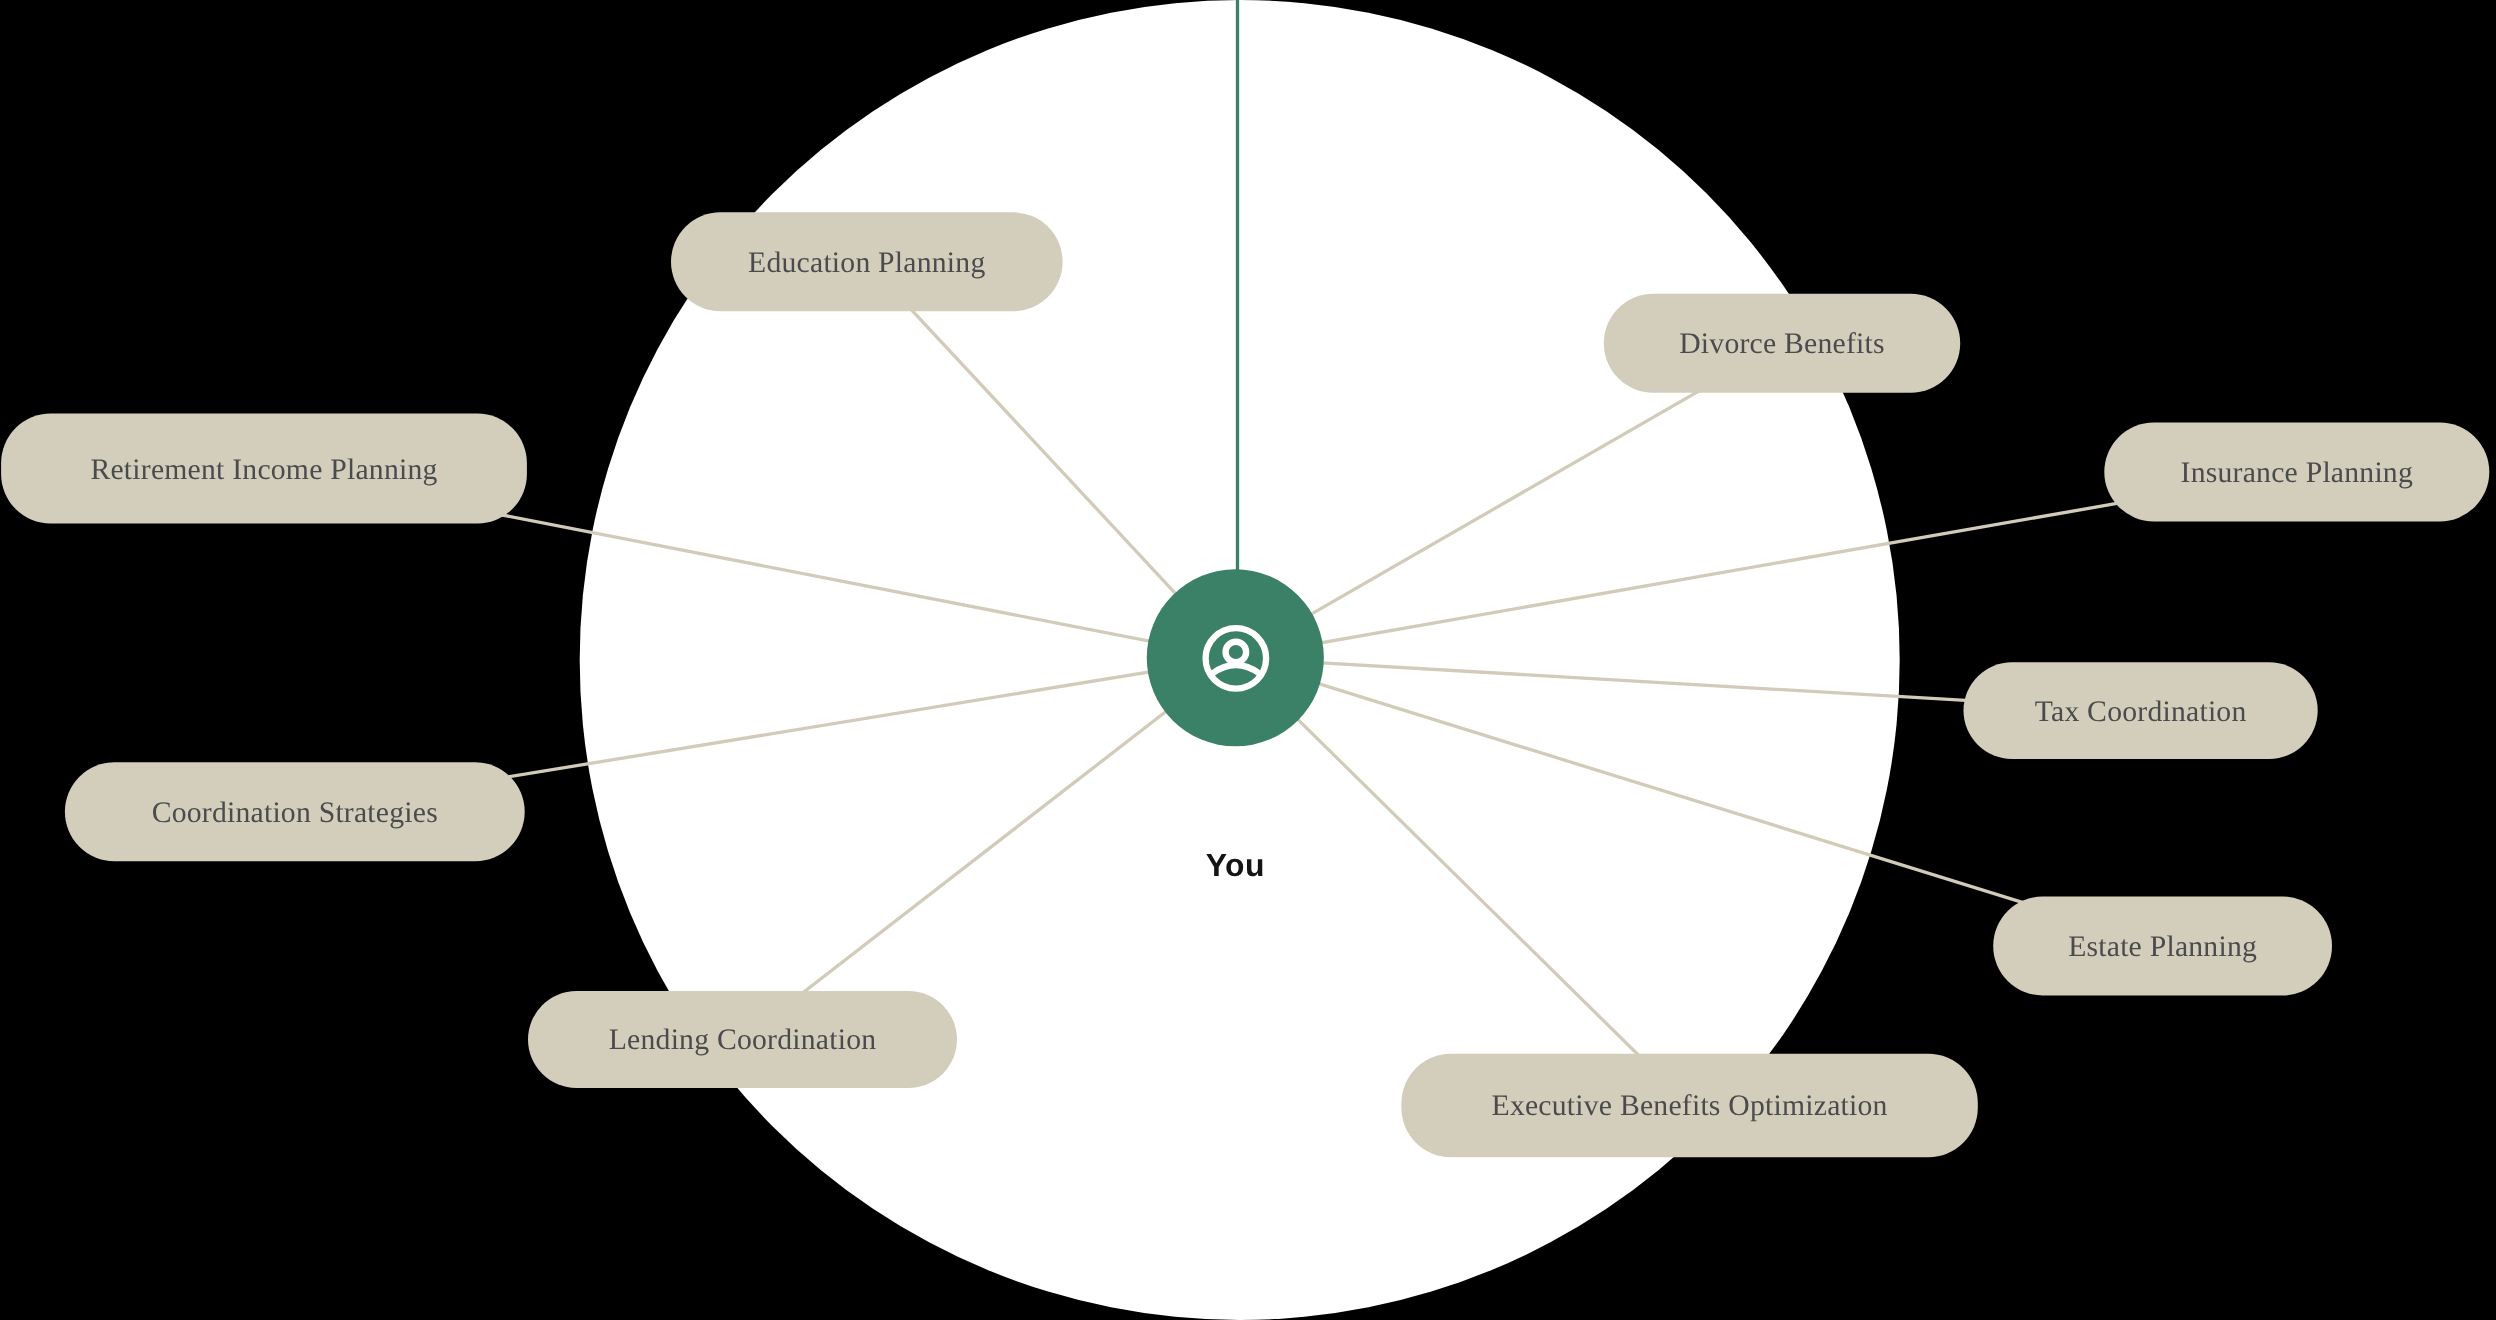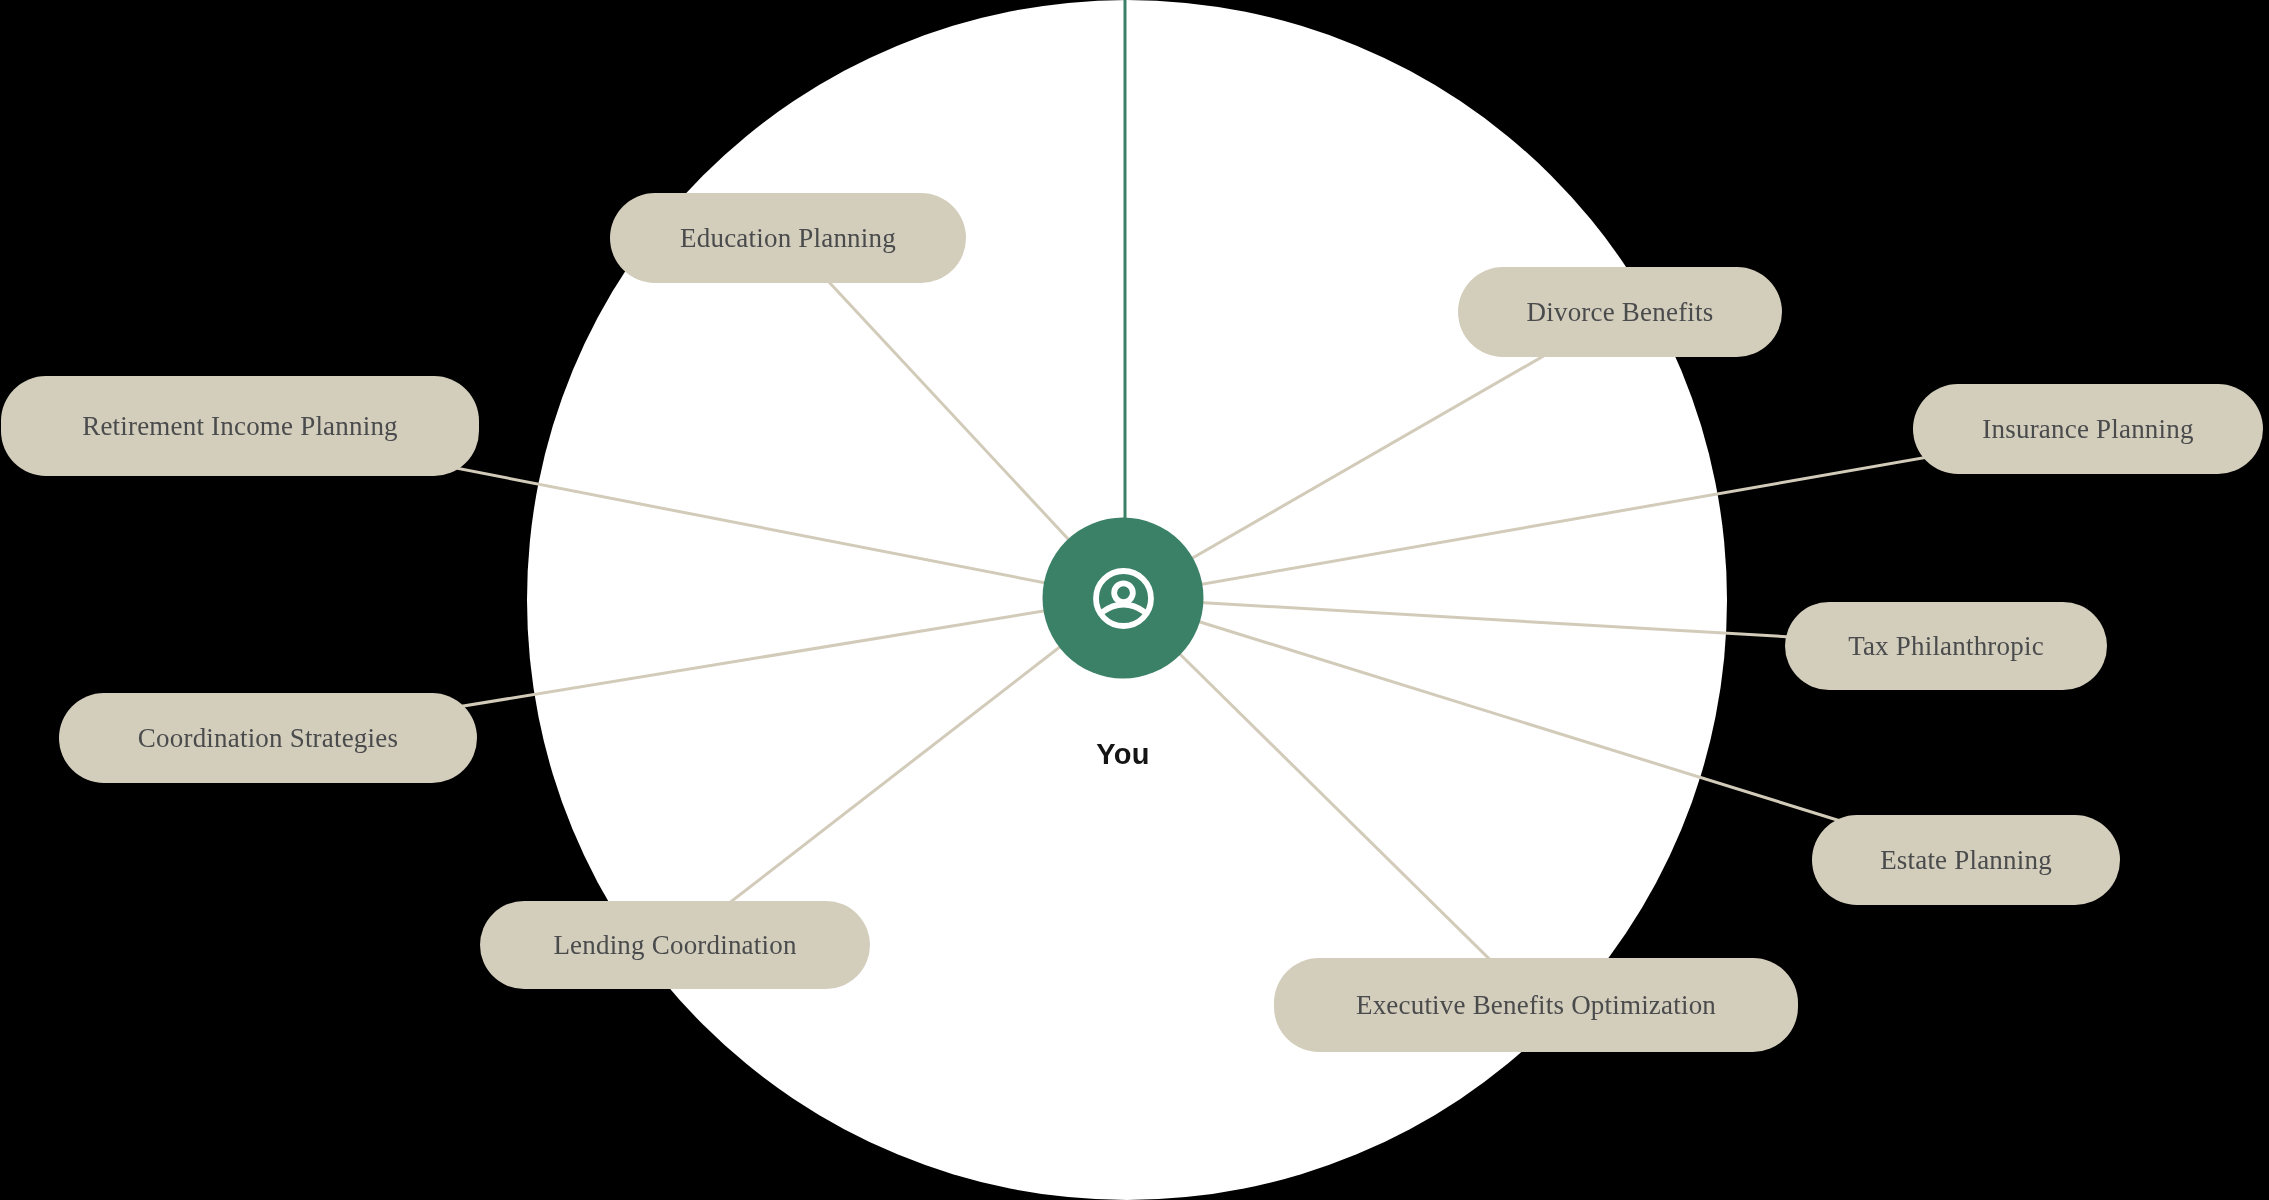--- a/index.html
+++ b/index.html
@@ -74,27 +74,27 @@
       <line x1="1123" y1="598" x2="1966" y2="860" stroke="#d2cbb9" stroke-width="3"></line>
       <line x1="1123" y1="598" x2="675" y2="945" stroke="#d2cbb9" stroke-width="3"></line>
       <line x1="1123" y1="598" x2="1536" y2="1005" stroke="#d2cbb9" stroke-width="3"></line>
       <line x1="1125" y1="0" x2="1125" y2="598" stroke="#3b8168" stroke-width="3"></line>
     </svg>
   <div id="pills">
       <div class="pill" style="left: 788px; top: 238px; width: 356px; height: 90px; border-radius: 45px;">Education Planning</div>
       <div class="pill" style="left: 1620px; top: 312px; width: 324px; height: 90px; border-radius: 45px;">Divorce Benefits</div>
       <div class="pill" style="left: 240px; top: 426px; width: 478px; height: 100px; border-radius: 45px;">Retirement Income Planning</div>
       <div class="pill" style="left: 2088px; top: 429px; width: 350px; height: 90px; border-radius: 45px;">Insurance Planning</div>
-      <div class="pill" style="left: 1946px; top: 646px; width: 322px; height: 88px; border-radius: 44px;">Tax Philanthropic</div>
+      <div class="pill" style="left: 1946px; top: 646px; width: 322px; height: 88px; border-radius: 44px;">Tax Coordination</div>
       <div class="pill" style="left: 268px; top: 738px; width: 418px; height: 90px; border-radius: 45px;">Coordination Strategies</div>
       <div class="pill" style="left: 1966px; top: 860px; width: 308px; height: 90px; border-radius: 45px;">Estate Planning</div>
       <div class="pill" style="left: 675px; top: 945px; width: 390px; height: 88px; border-radius: 44px; text-align: right;">Lending Coordination</div>
       <div class="pill" style="left: 1536px; top: 1005px; width: 524px; height: 94px; border-radius: 45px;">Executive Benefits Optimization</div>
     </div>
   <div class="center-node" id="centerNode" style="left: 1123px; top: 598px; height: 161px; width: 161px;">
     <svg id="userIcon" viewBox="0 0 24 24" fill="none" stroke-width="2.1" stroke-linecap="round" stroke="#ffffff" style="height: 66px; width: 66px;">
       <circle cx="12" cy="12" r="10"></circle>
       <circle cx="12" cy="9.9" r="3.4"></circle>
       <path d="M4.2 17 Q12 11.4 19.8 17"></path>
     </svg>
   </div>
-  <div class="center-label" id="centerLabel" style="left: 1123px; top: 754px;">You</div>
+  <div class="center-label" id="centerLabel" style="left: 1123px; top: 788px;">You</div>
 </div>
 
 </body></html>

